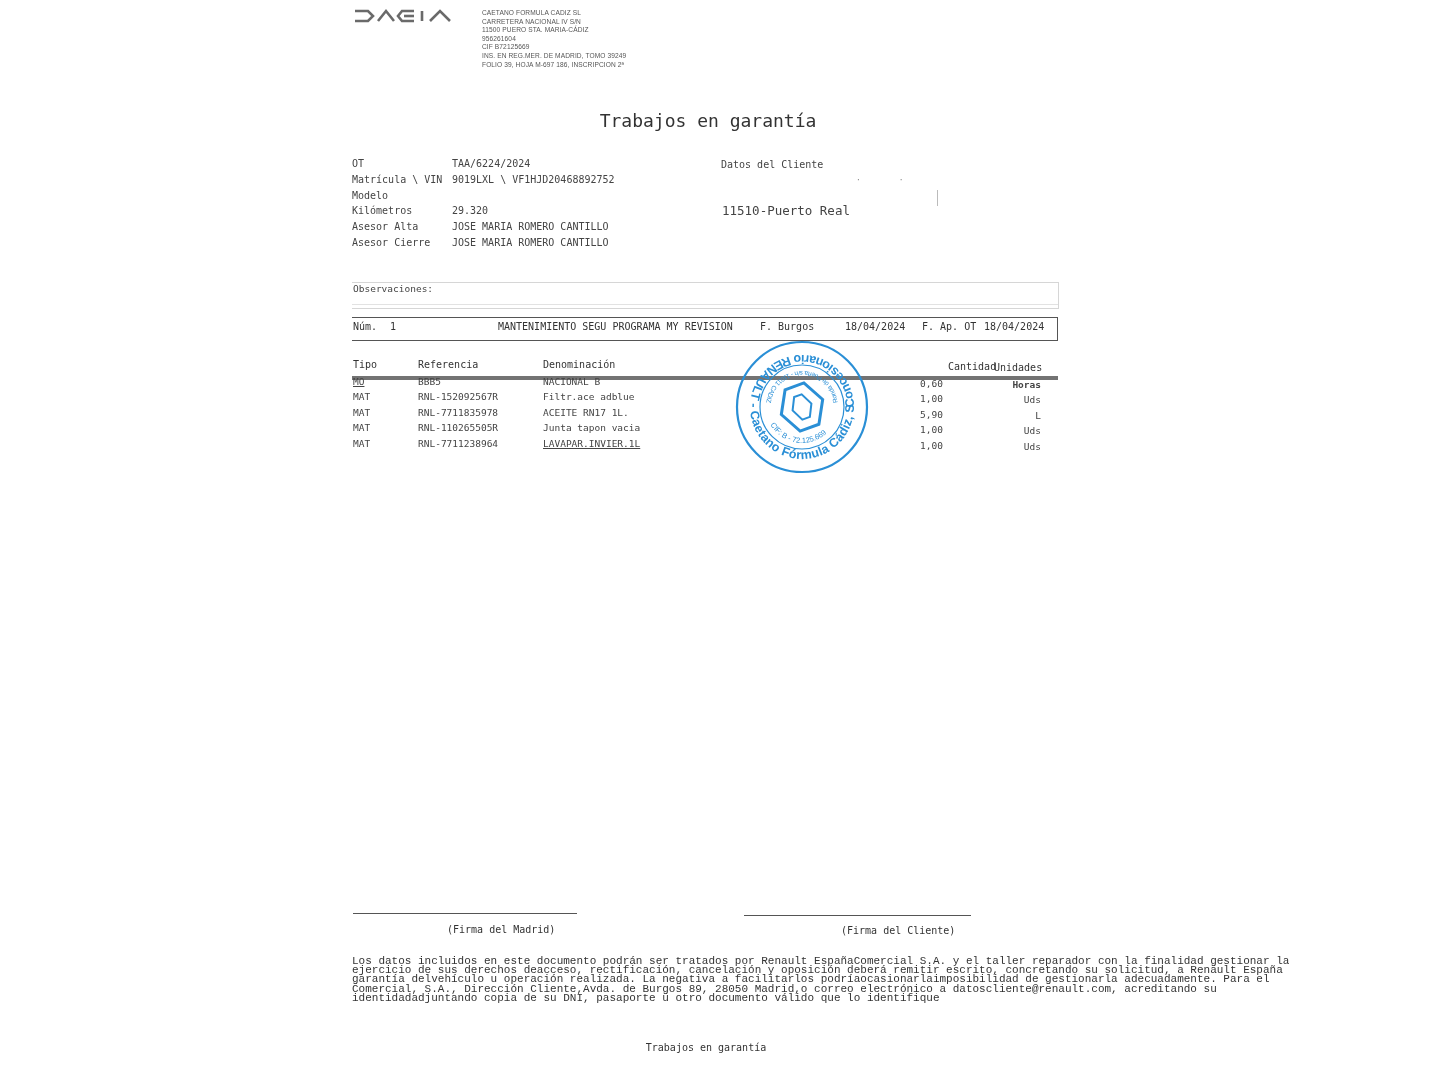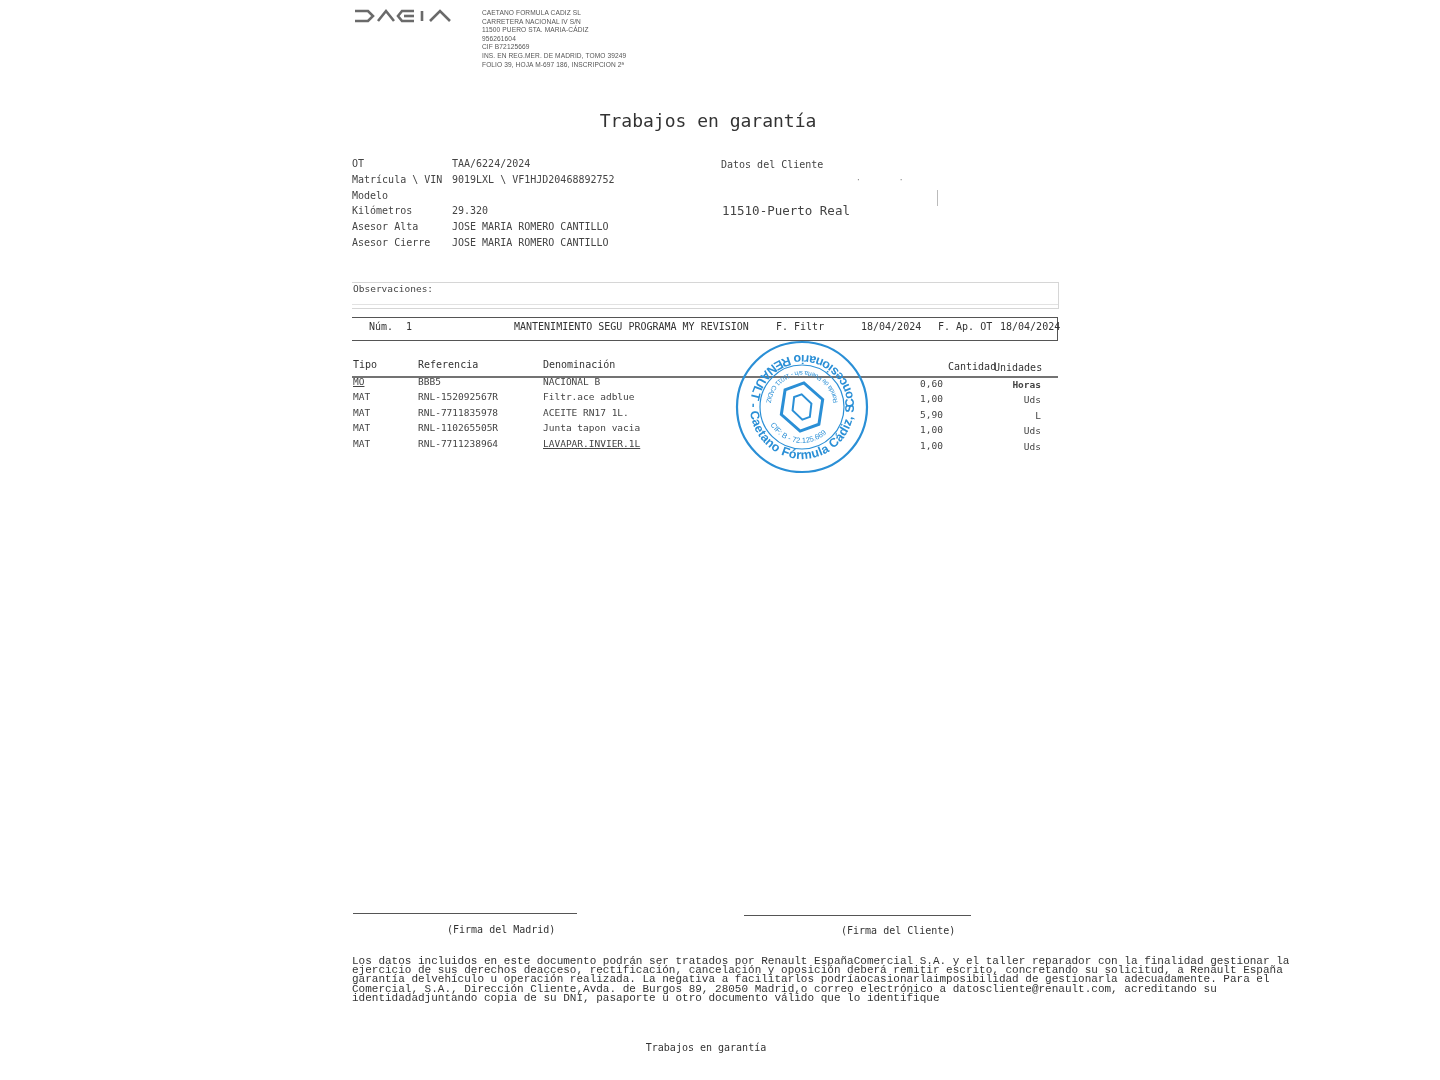--- a/index.html
+++ b/index.html
@@ -19,23 +19,23 @@
   .client { left: 721px; top: 159px; font-size: 10px; color: #444; }
   .client-addr { left: 722px; top: 203px; font-size: 12.5px; color: #444; }
   .specks { left: 856px; top: 176px; font-size: 8px; color: #888; letter-spacing: 38px; }
   .tick { left: 937px; top: 190px; width: 1px; height: 16px; background: #bbb; }
 
   .obs { left: 352px; top: 282px; width: 706px; height: 25px; border: 1px solid #d6d6d6; border-left: none; }
   .obs span { position: absolute; left: 1px; top: 0px; font-size: 9.5px; color: #444; }
   .obs::after { content: ""; position: absolute; left: 0; right: 0; top: 21px; border-top: 1px solid #e2e2e2; }
 
   .numbar { left: 352px; top: 317px; width: 705px; height: 22px; border: 1px solid #555; border-left: none; font-size: 10px; color: #333; }
-  .numbar span { position: absolute; top: 3px; white-space: nowrap; margin-left: 16px; }
-
-  .table-head { left: 352px; top: 358px; width: 706px; height: 18px; border-bottom: 2px solid #737373; font-size: 10px; color: #333; }
+  .numbar span { position: absolute; top: 3px; white-space: nowrap; }
+
+  .table-head { left: 352px; top: 358px; width: 706px; height: 18px; border-bottom: 4px solid #737373; font-size: 10px; color: #333; }
   .table-head span { position: absolute; top: 1px; }
   .rows { left: 352px; top: 375px; width: 700px; font-size: 9.5px; color: #444; }
   .rows .r { position: relative; height: 15.4px; }
   .rows .r span { position: absolute; top: 1px; white-space: nowrap; }
 
   .stamp { left: 734px; top: 339px; width: 136px; height: 136px; }
 
   .sig-line { height: 1px; background: #555; }
   .sig1 { left: 353px; top: 913px; width: 224px; }
   .sig2 { left: 744px; top: 915px; width: 227px; }
@@ -107,21 +107,21 @@
 <div class="abs client-addr">11510-Puerto Real</div>
 
 <div class="abs obs">
   <span>Observaciones:</span>
 </div>
 
 <div class="abs numbar">
   <span style="left:1px;">Núm.</span>
   <span style="left:38px;">1</span>
   <span style="left:146px;">MANTENIMIENTO SEGU PROGRAMA MY REVISION</span>
-  <span style="left:408px;">F. Filtr</span>
+  <span style="left:408px;">F. Burgos</span>
   <span style="left:493px;">18/04/2024</span>
   <span style="left:570px;">F. Ap. OT</span>
   <span style="left:632px;">18/04/2024</span>
 </div>
 
 <div class="abs table-head">
   <span style="left:1px;">Tipo</span>
   <span style="left:66px;">Referencia</span>
   <span style="left:191px;">Denominación</span>
   <span style="left:564px;top:3px;margin-left:32px;">Cantidad</span>

